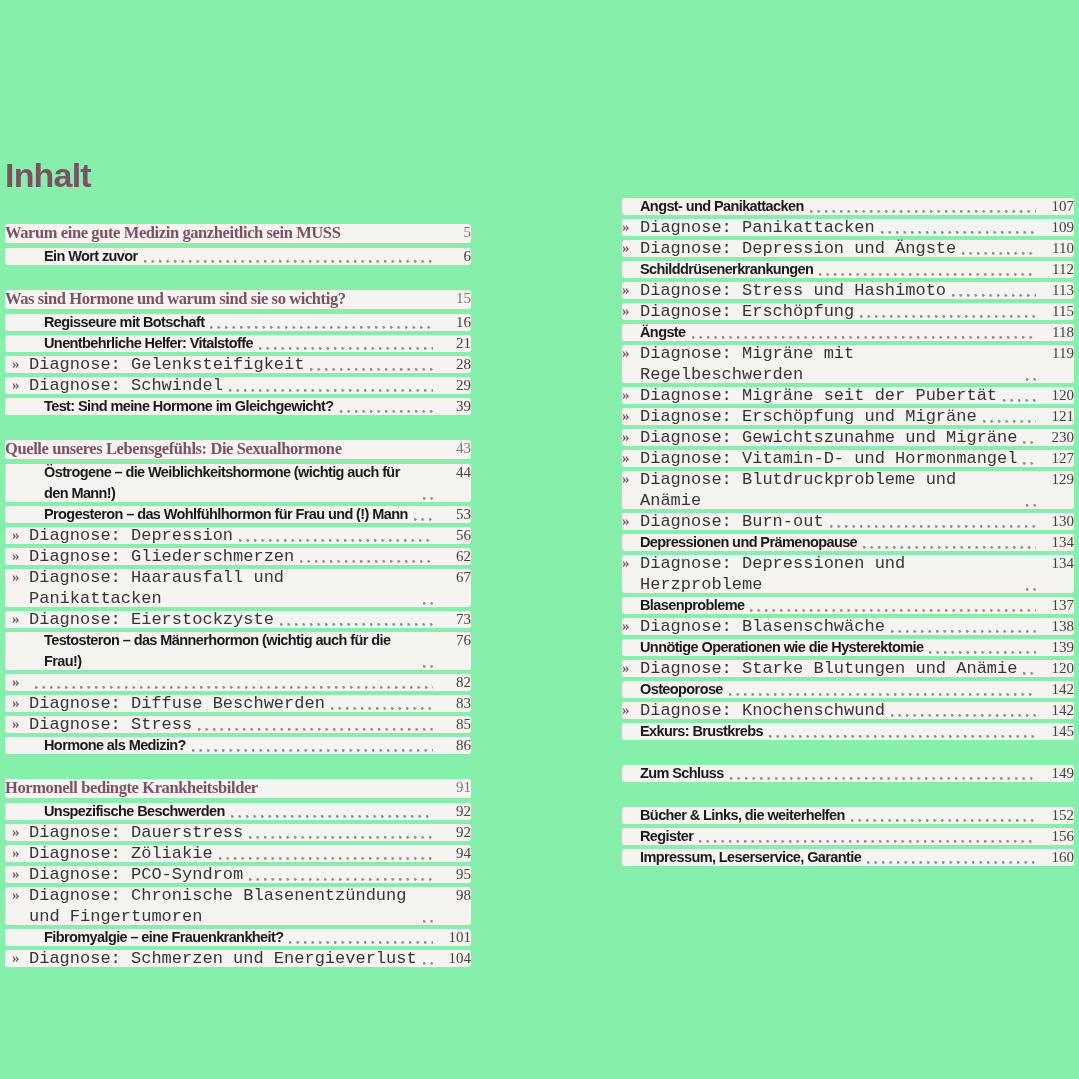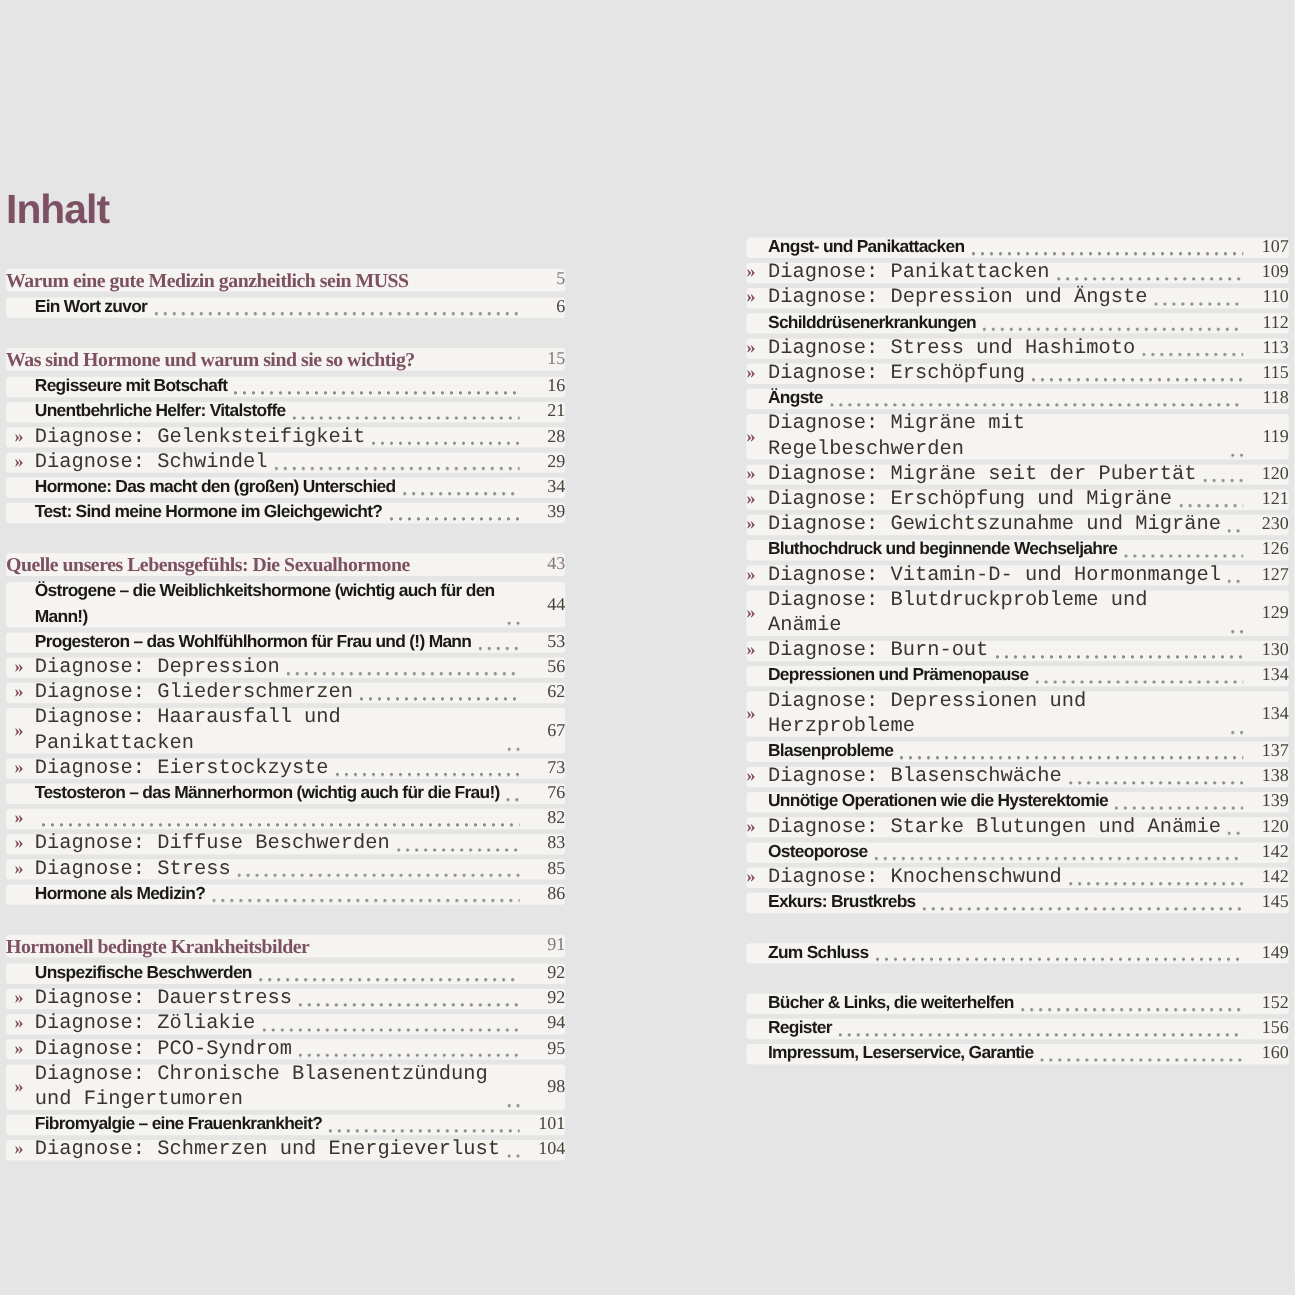--- a/index.html
+++ b/index.html
@@ -7,49 +7,49 @@
     --chevron:#7e4a55;
     --text-bold:#1b1a19;
     --text-serif:#3a3431;
     --num:#46413d;
     --heading-num:#84757c;
     --dot:#8c8c8c;
     --stripe:#f5f4f1;
   }
   html,body{margin:0;padding:0;background:#ffffff;}
   .page{
-    position:relative;width:1079px;height:1079px;background:#e5e5e5;
+    position:relative;width:1079px;height:1079px;background:#86efac;
     overflow:hidden;font-family:"Liberation Sans",sans-serif;
   }
   .title{
     position:absolute;left:5px;top:156px;
     font-family:"Liberation Sans",sans-serif;font-weight:bold;
     font-size:34px;letter-spacing:-0.8px;color:var(--accent);
   }
   .col{position:absolute;}
   .col-left{left:5px;top:222px;width:466px;}
   .col-right{left:622px;top:196px;width:452px;}
   .section{margin-bottom:21px;}
   .row{
-    position:relative;display:flex;align-items:center;
+    position:relative;display:flex;align-items:flex-start;
     min-height:21px;z-index:0;
   }
   .row::before{
     content:"";position:absolute;left:0;right:0;top:2px;bottom:2px;
     background:var(--stripe);border-radius:3px;z-index:-1;
   }
   .row.heading{min-height:23px;margin-bottom:1px;}
   .row.heading .label{
     font-weight:bold;font-size:16.5px;letter-spacing:-0.4px;
     color:var(--accent);line-height:21px;font-family:Liberation Serif, serif;
   }
   .row.heading .num{
     color:var(--heading-num);
   }
-  .row.sub{padding-left:24px;}
+  .row.sub{padding-left:39px;}
   .col-right .row.sub{padding-left:18px;}
   .row.sub .label{
     font-weight:bold;font-size:14.5px;letter-spacing:-0.6px;
     color:var(--text-bold);line-height:21px;
   }
   .row.diag{padding-left:7px;}
   .col-right .row.diag{padding-left:0;}
   .row.diag .label{
     font-family:Liberation Mono, monospace;font-size:17px;
     color:var(--text-serif);line-height:21px;
@@ -114,25 +114,20 @@
           <span class="leader"></span>
           <span class="num">28</span>
         </div>
         <div class="row diag">
           <span class="chev">»</span>
           <span class="label">Diagnose: Schwindel</span>
           <span class="leader"></span>
           <span class="num">29</span>
         </div>
         <div class="row sub">
-          <span class="label">Hormone: Das macht den (großen) Unterschied</span>
-          <span class="leader"></span>
-          <span class="num">34</span>
-        </div>
-        <div class="row sub">
           <span class="label">Test: Sind meine Hormone im Gleichgewicht?</span>
           <span class="leader"></span>
           <span class="num">39</span>
         </div>
       </div>
       <div class="section">
         <div class="row heading">
           <span class="label">Quelle unseres Lebensgefühls: Die Sexualhormone</span>
           <span class="spacer"></span>
           <span class="num">43</span>
@@ -305,25 +300,20 @@
           <span class="label">Diagnose: Erschöpfung und Migräne</span>
           <span class="leader"></span>
           <span class="num">121</span>
         </div>
         <div class="row diag">
           <span class="chev">»</span>
           <span class="label">Diagnose: Gewichtszunahme und Migräne</span>
           <span class="leader"></span>
           <span class="num">230</span>
         </div>
-        <div class="row sub">
-          <span class="label">Bluthochdruck und beginnende Wechseljahre</span>
-          <span class="leader"></span>
-          <span class="num">126</span>
-        </div>
         <div class="row diag">
           <span class="chev">»</span>
           <span class="label">Diagnose: Vitamin-D- und Hormonmangel</span>
           <span class="leader"></span>
           <span class="num">127</span>
         </div>
         <div class="row diag">
           <span class="chev">»</span>
           <span class="label">Diagnose: Blutdruckprobleme und Anämie</span>
           <span class="leader"></span>

